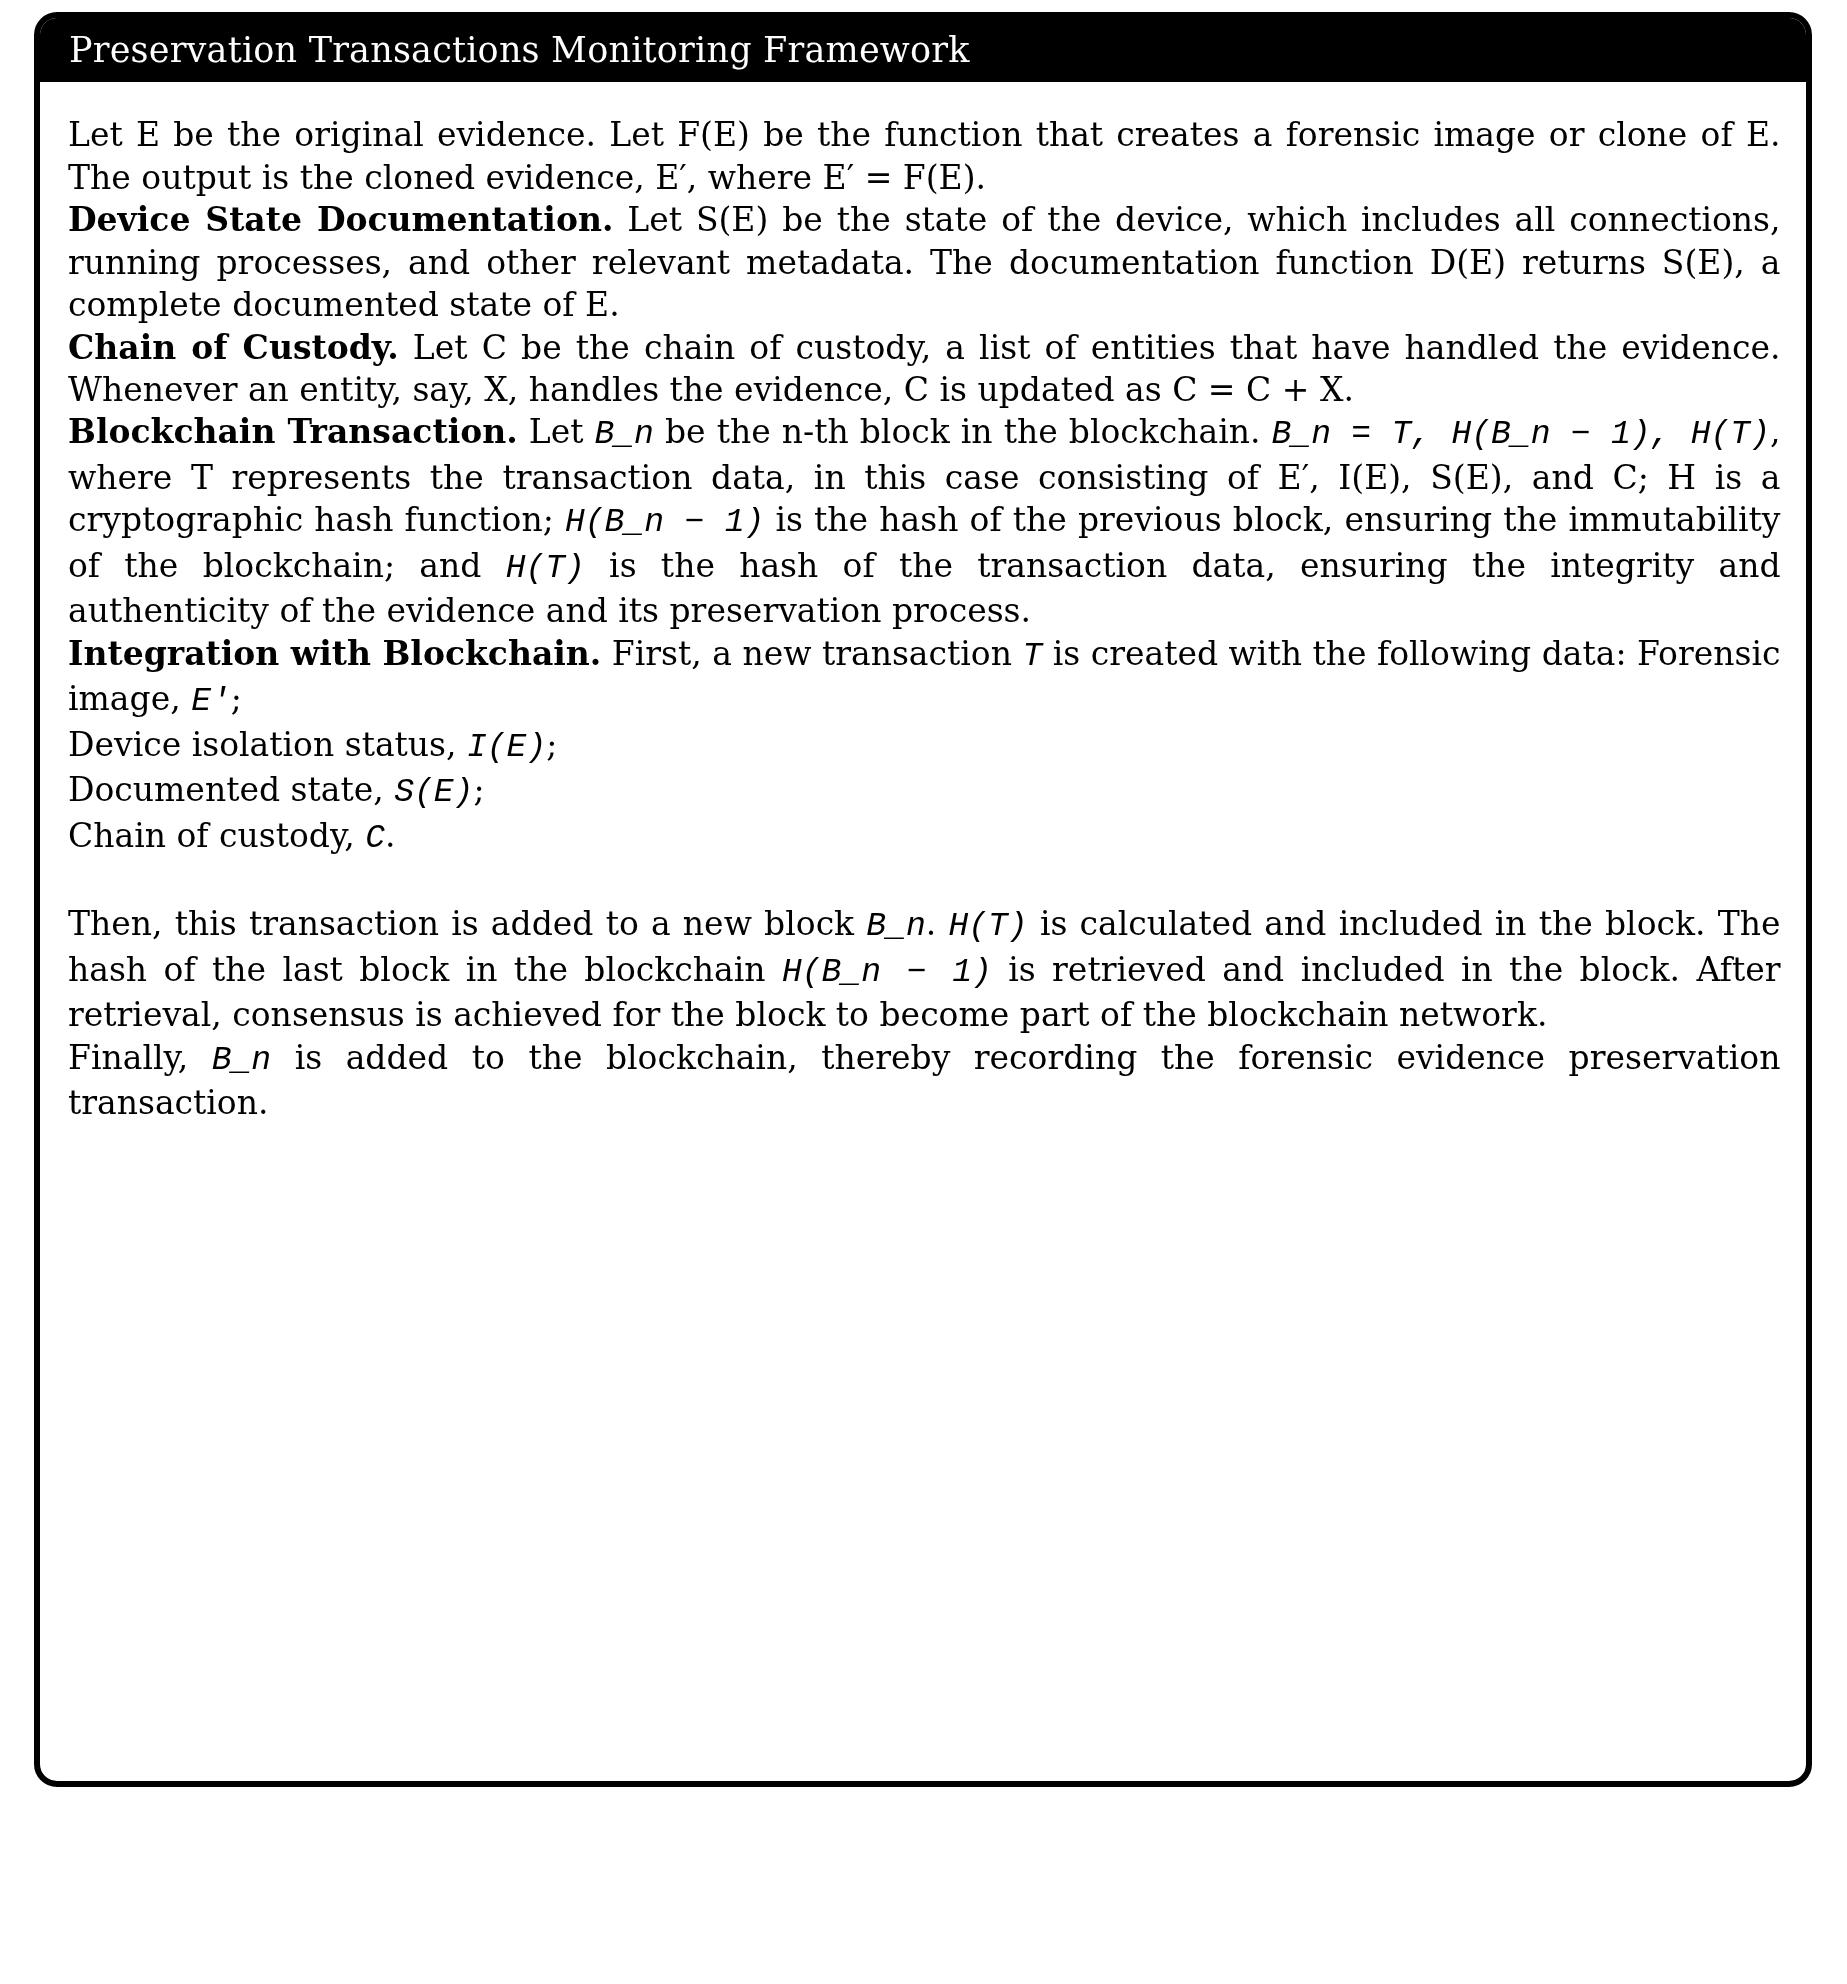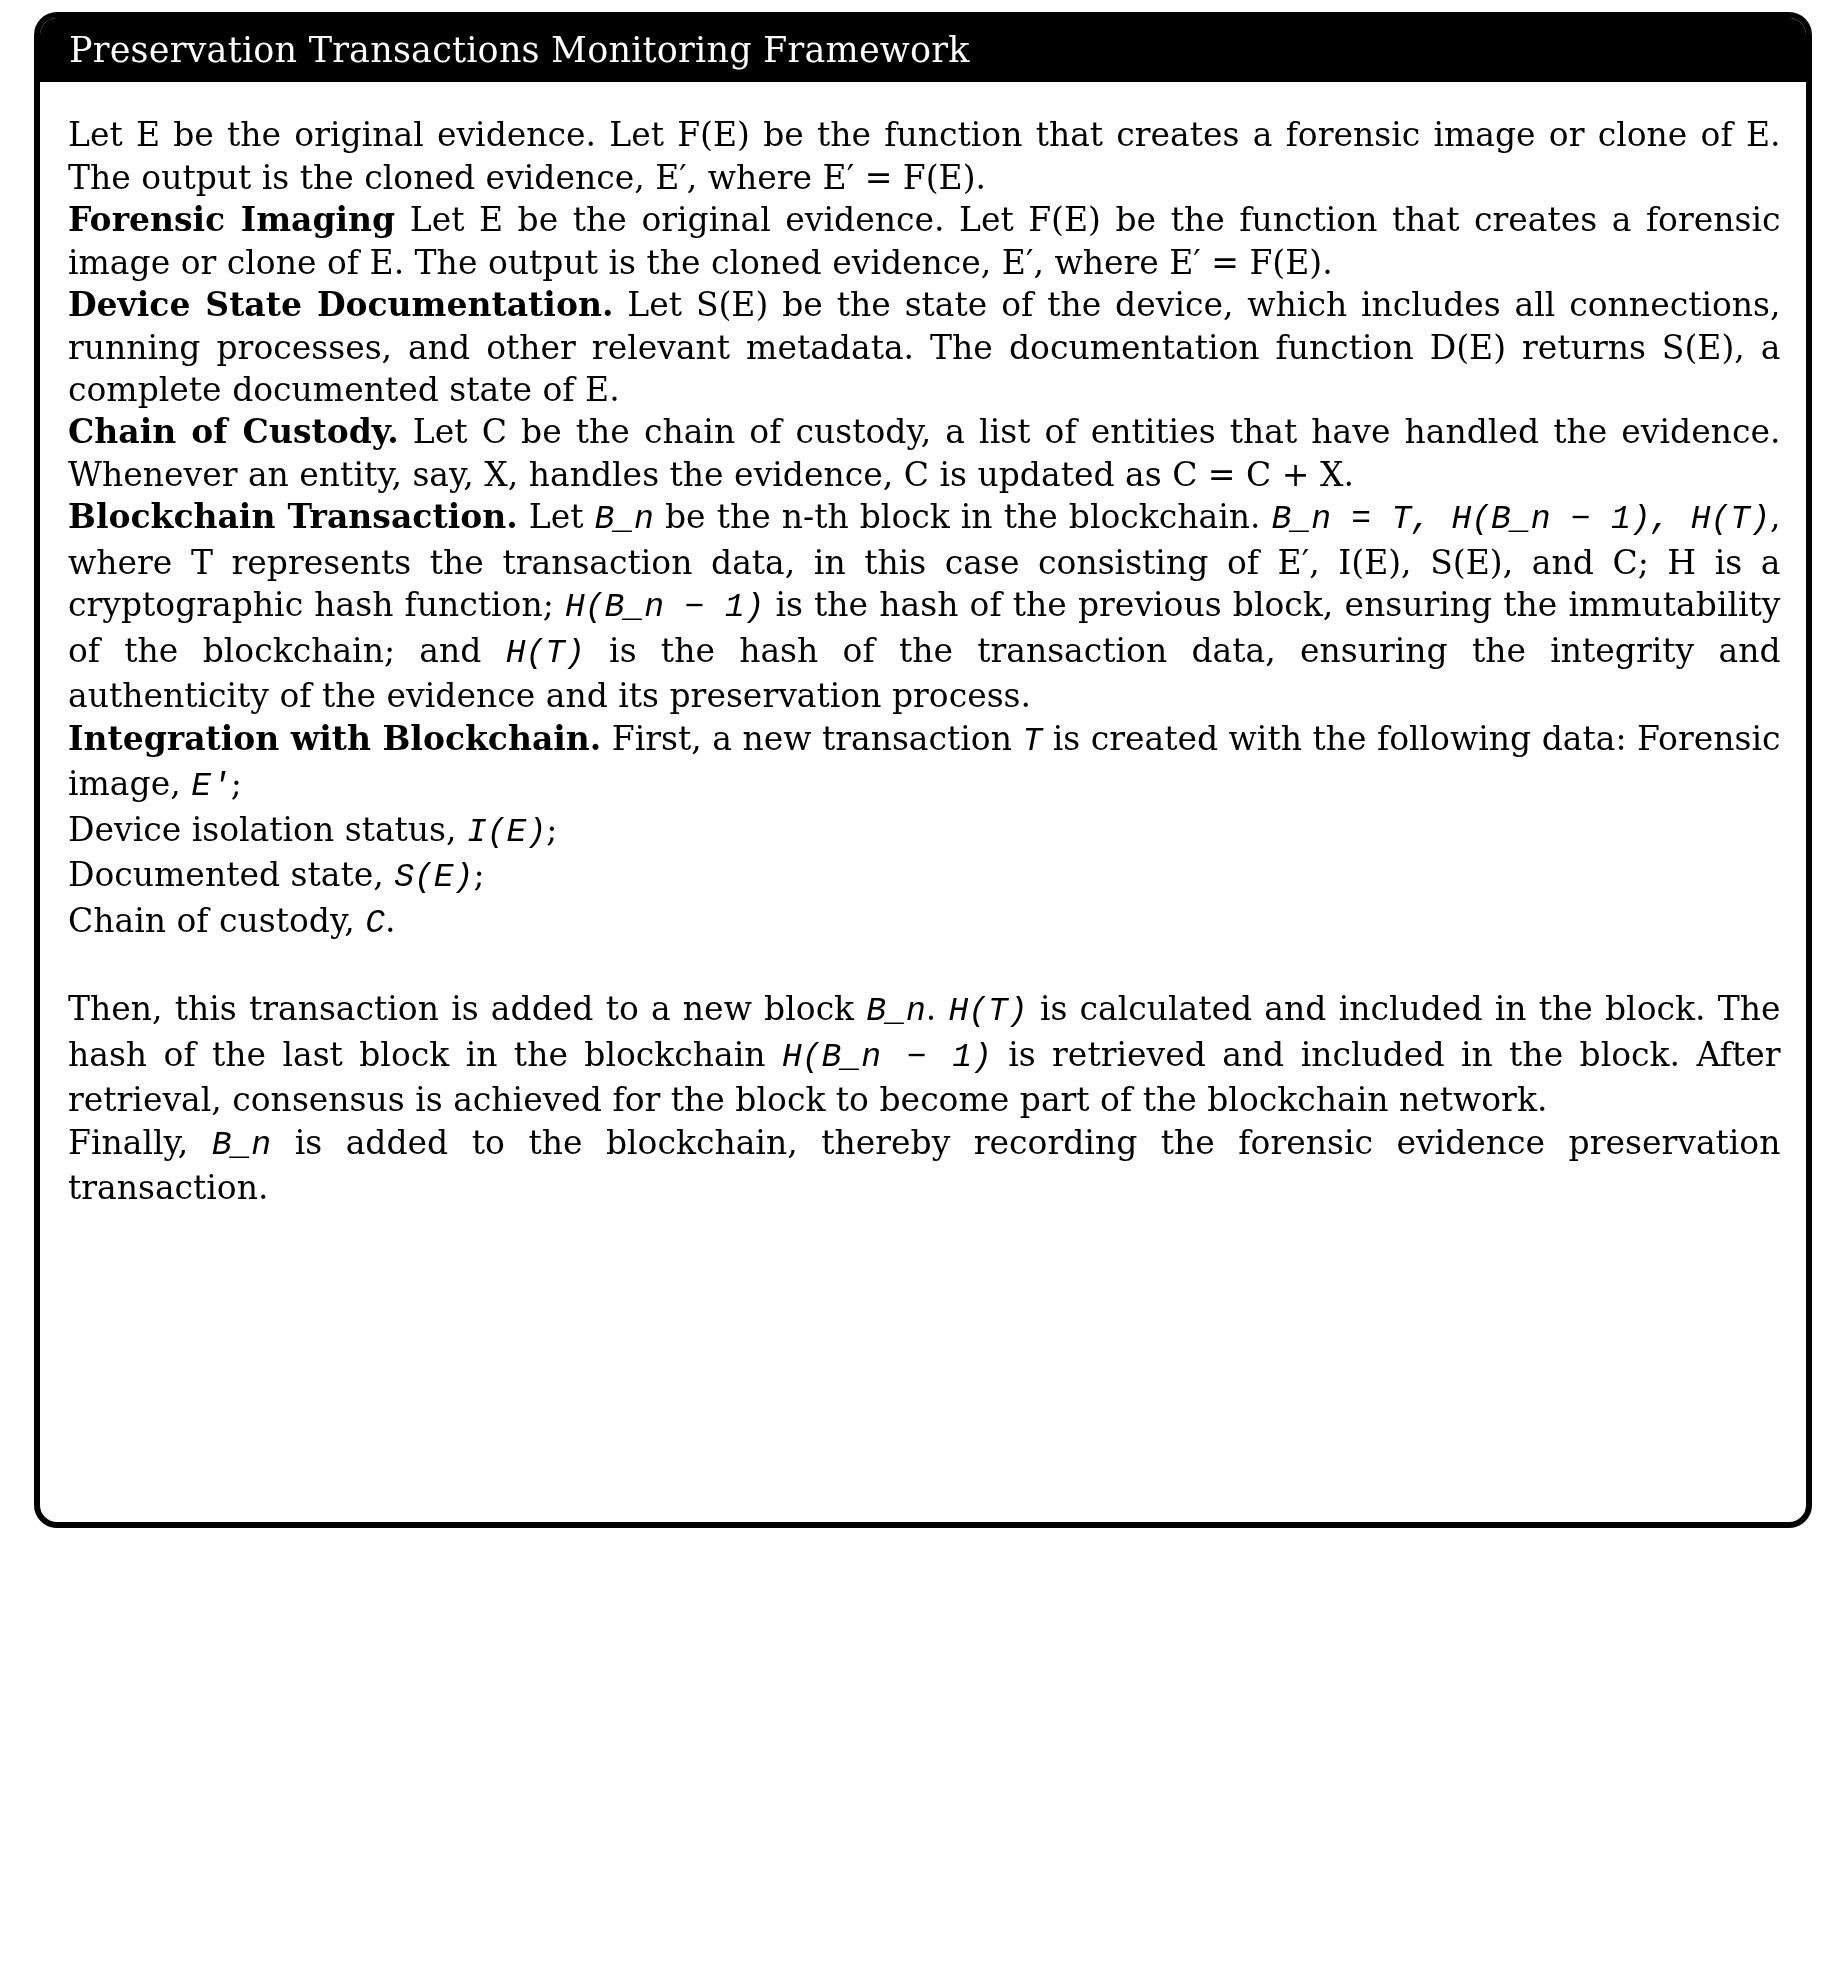--- a/index.html
+++ b/index.html
@@ -13,21 +13,21 @@
     font-family: "DejaVu Serif", "Liberation Serif", serif;
     color: #000000;
     overflow: hidden;
   }
 
   #frame-box {
     position: absolute;
     left: 34px;
     top: 12.2px;
     width: 1778px;
-    height: 1516px;
+    height: 1775px;
     box-sizing: border-box;
     border: 6.1px solid #000000;
     border-radius: 23px;
     background: #ffffff;
     overflow: hidden;
   }
 
   #title-bar {
     background: #000000;
     color: #ffffff;
@@ -82,23 +82,20 @@
     <span class="title-text">Preservation Transactions Monitoring Framework</span>
   </div>
 
   <div id="body-area">
 
 
     <p class="para">
       <span>Let E be the original evidence. Let F(E) be the function that creates a forensic image or clone of E. The output is the cloned evidence, E′, where E′ = F(E).</span>
     </p>
 
-    <p class="para">
-      <span class="bh">Forensic Imaging</span><span> Let E be the original evidence. Let F(E) be the function that creates a forensic image or clone of E. The output is the cloned evidence, E′, where E′ = F(E).</span>
-    </p>
 
 
     <p class="para">
       <span class="bh">Device State Documentation.</span><span> Let S(E) be the state of the device, which includes all connections, running processes, and other relevant metadata. The documentation function D(E) returns S(E), a complete documented state of E.</span>
     </p>
 
     <p class="para">
       <span class="bh">Chain of Custody.</span><span> Let C be the chain of custody, a list of entities that have handled the evidence. Whenever an entity, say, X, handles the evidence, C is updated as C = C + X.</span>
     </p>
 

